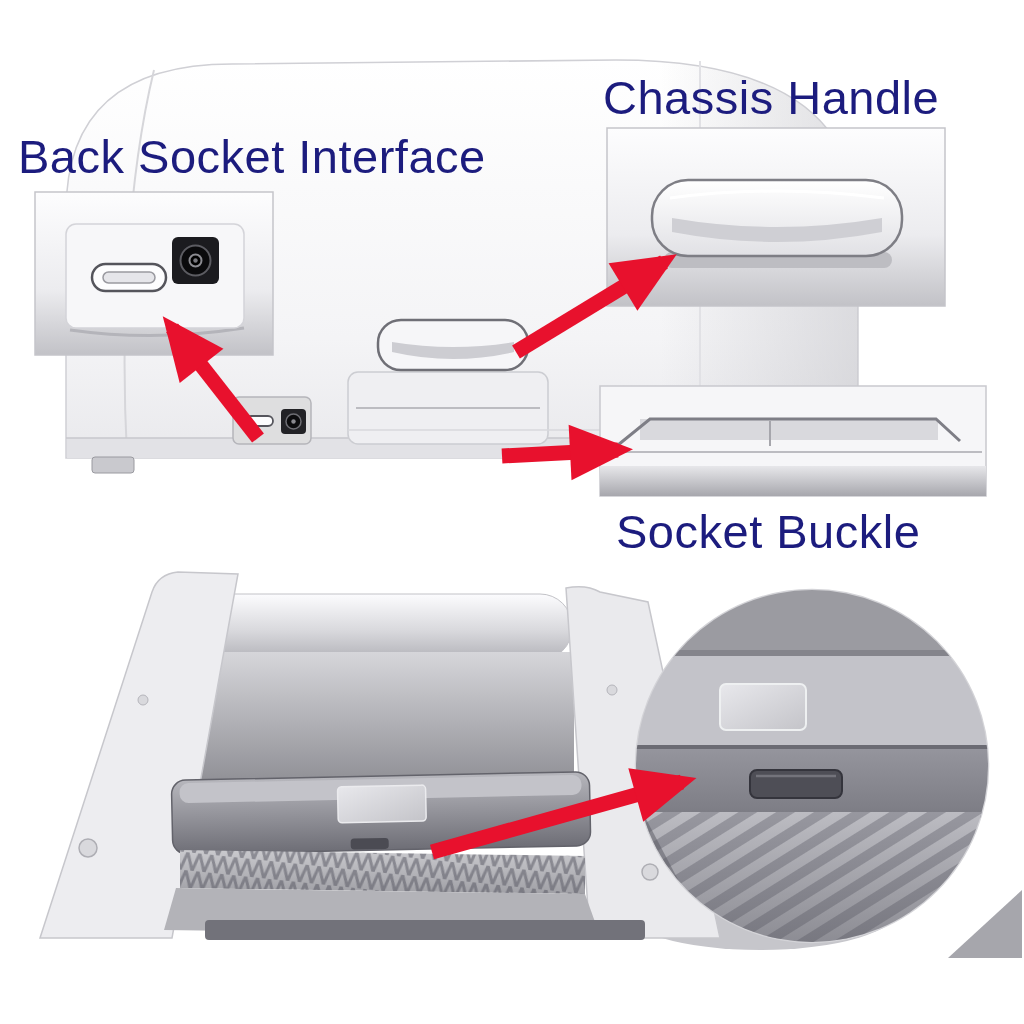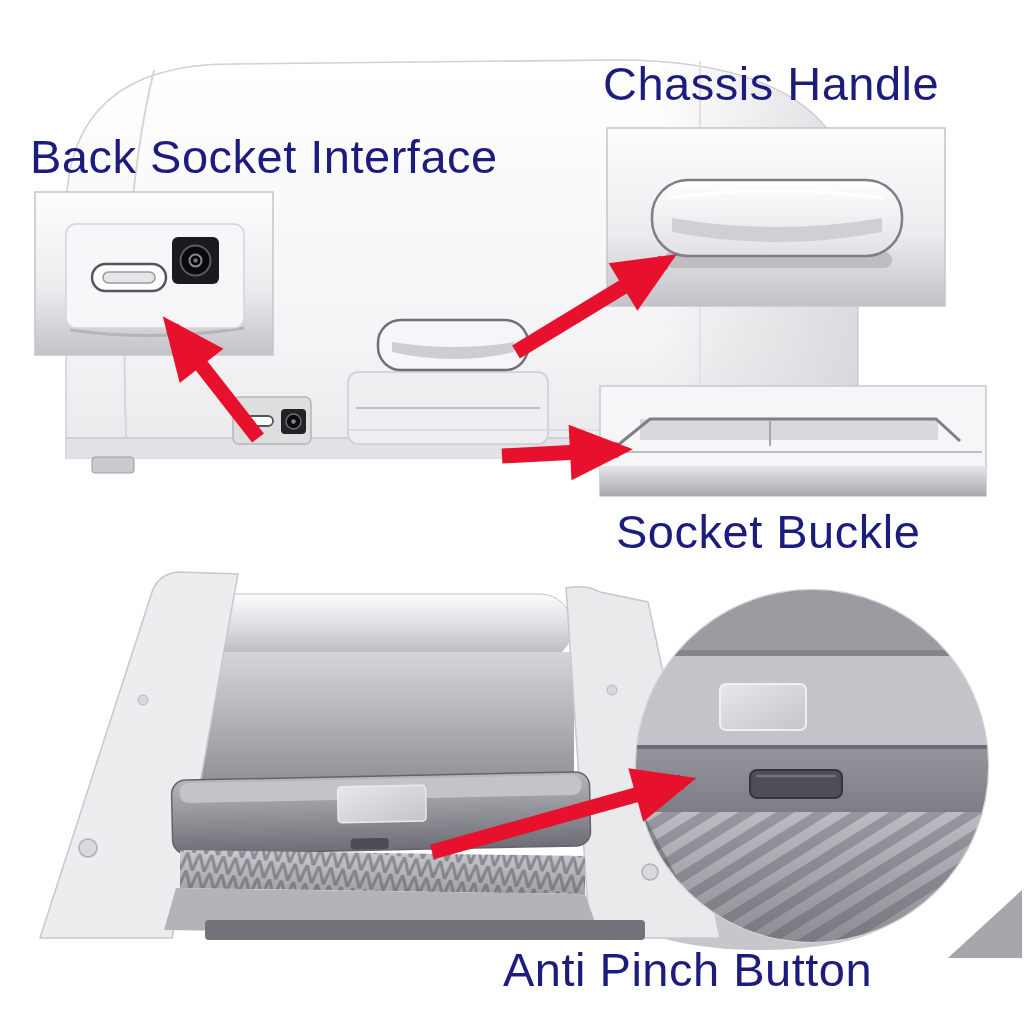--- a/index.html
+++ b/index.html
@@ -10,22 +10,22 @@
   .canvas{
     position:relative;width:1024px;height:1024px;background:#ffffff;
     overflow:hidden;font-family:"Liberation Sans",sans-serif;
   }
   .canvas svg{position:absolute;left:0;top:0;}
   .annot-label{
     position:absolute;color:var(--label-text);
     font-size:47px;font-weight:400;letter-spacing:0.5px;
     white-space:nowrap;line-height:1;
   }
-  #lbl-back-socket{left:30px;top:133px;}
-  #lbl-chassis-handle{left:603px;top:60px;}
+  #lbl-back-socket{left:18px;top:133px;}
+  #lbl-chassis-handle{left:603px;top:74px;}
   #lbl-chassis-buckle{left:616px;top:508px;}
   #lbl-anti-pinch{left:503px;top:946px;}
 </style>
 </head>
 <body>
 
 <div class="canvas">
 
   <svg width="1024" height="1024" viewBox="0 0 1024 1024">
     <defs>
@@ -201,15 +201,14 @@
       <line x1="258" y1="438" x2="172" y2="328" marker-end="url(#arrowHead)"></line>
       <line x1="516" y1="352" x2="664" y2="262" marker-end="url(#arrowHead)"></line>
       <line x1="502" y1="456" x2="618" y2="450" marker-end="url(#arrowHead)"></line>
       <line x1="432" y1="852" x2="682" y2="782" marker-end="url(#arrowHead)"></line>
     </g>
   </svg>
 
   <div id="lbl-back-socket" class="annot-label">Back Socket Interface</div>
   <div id="lbl-chassis-handle" class="annot-label">Chassis Handle</div>
   <div id="lbl-chassis-buckle" class="annot-label">Socket Buckle</div>
-  <div id="lbl-anti-pinch" class="annot-label">Anti Pinch Button</div>
 
 </div>
 
 </body></html>

